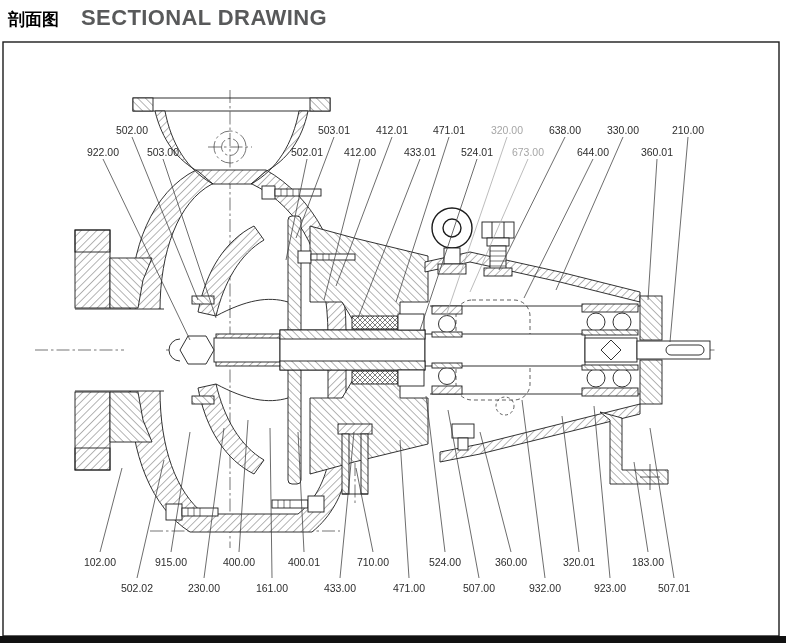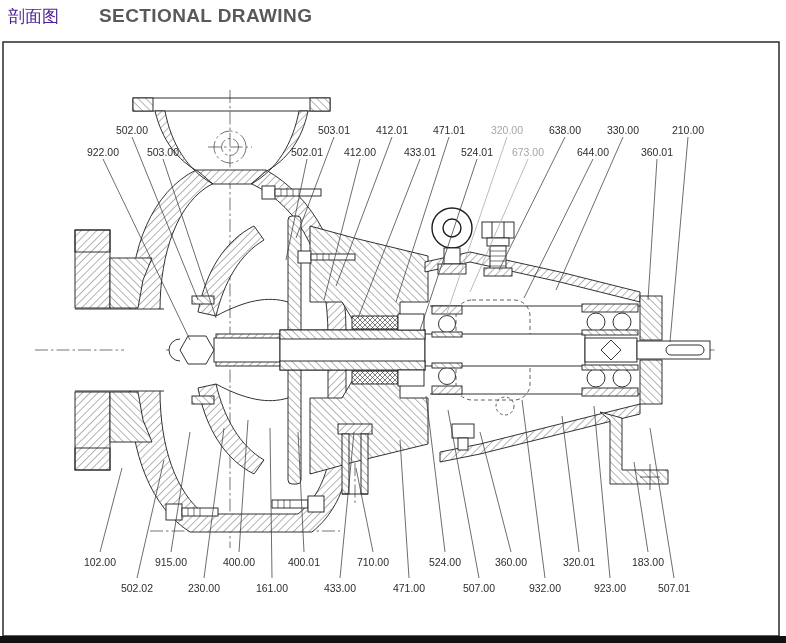--- a/index.html
+++ b/index.html
@@ -1,20 +1,20 @@
 <!DOCTYPE html>
 <html><head>
 <meta charset="utf-8">
 <style>
   html,body{margin:0;padding:0;background:#fff;}
   body{width:786px;height:643px;position:relative;overflow:hidden;
        font-family:"Liberation Sans","DejaVu Sans",sans-serif;}
   .title-bar{position:absolute;top:5px;left:8px;white-space:nowrap;}
-  .title-zh{font-size:17px;font-weight:400;color:#4c1d95;}
-  .title-en{font-size:19px;font-weight:700;color:#58595a;letter-spacing:.4px;margin-left:40px;}
+  .title-zh{font-size:17px;font-weight:700;color:#000000;}
+  .title-en{font-size:22px;font-weight:700;color:#58595a;letter-spacing:.4px;margin-left:22px;}
   svg{position:absolute;top:0;left:0;}
   svg text{font-family:"Liberation Sans","DejaVu Sans",sans-serif;font-size:10.5px;}
 </style>
 </head>
 <body>
 
 <div class="title-bar">
   <span class="title-zh">剖面图</span><span class="title-en">SECTIONAL DRAWING</span>
 </div>
 

